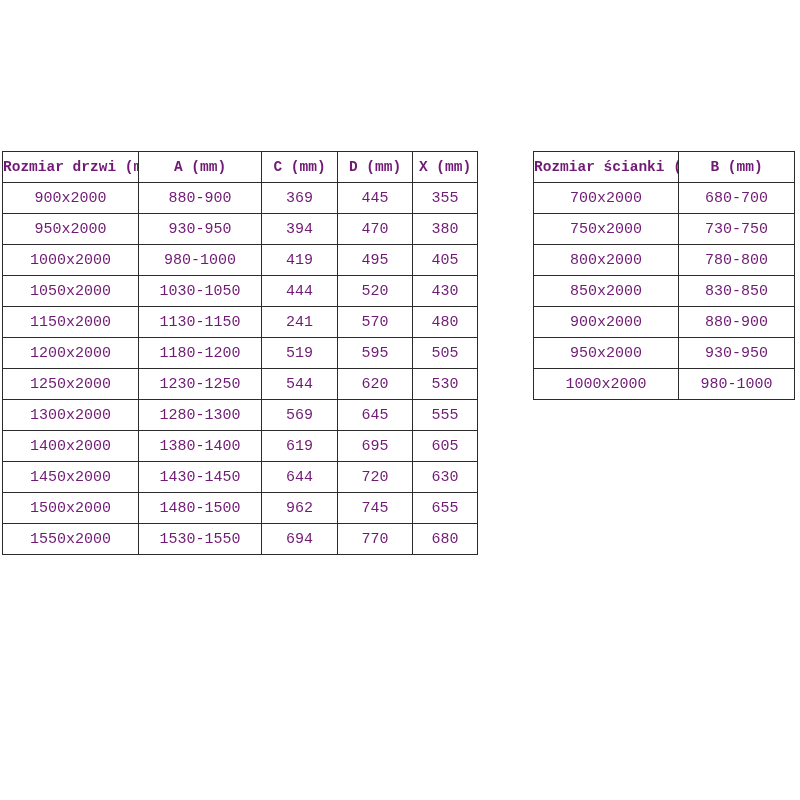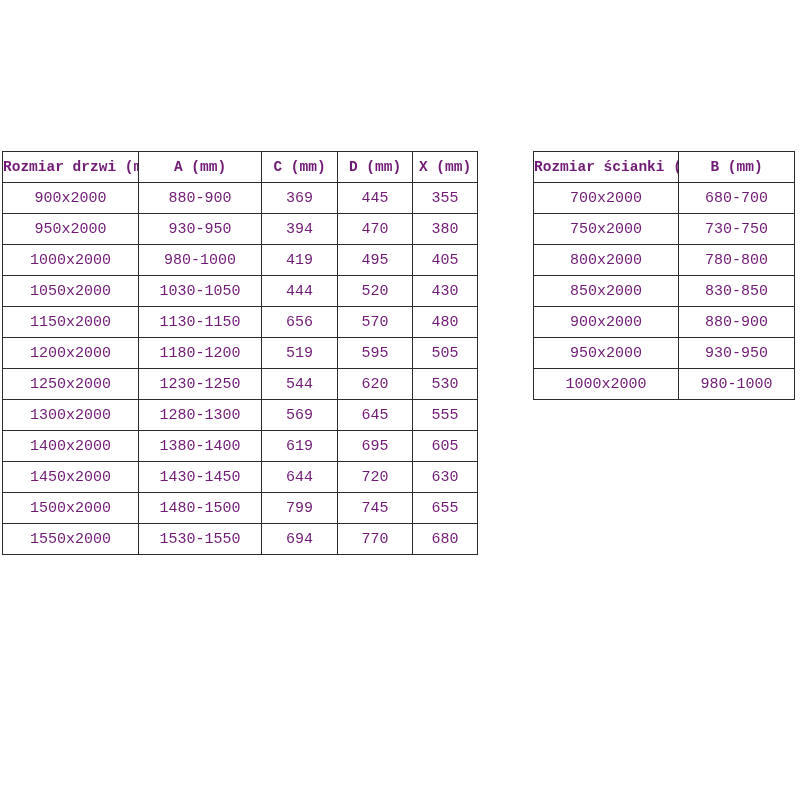--- a/index.html
+++ b/index.html
@@ -94,21 +94,21 @@
         <tr>
           <td>1050x2000</td>
           <td>1030-1050</td>
           <td>444</td>
           <td>520</td>
           <td>430</td>
         </tr>
         <tr>
           <td>1150x2000</td>
           <td>1130-1150</td>
-          <td>656</td>
+          <td>241</td>
           <td>570</td>
           <td>480</td>
         </tr>
         <tr>
           <td>1200x2000</td>
           <td>1180-1200</td>
           <td>519</td>
           <td>595</td>
           <td>505</td>
         </tr>
@@ -136,21 +136,21 @@
         <tr>
           <td>1450x2000</td>
           <td>1430-1450</td>
           <td>644</td>
           <td>720</td>
           <td>630</td>
         </tr>
         <tr>
           <td>1500x2000</td>
           <td>1480-1500</td>
-          <td>799</td>
+          <td>962</td>
           <td>745</td>
           <td>655</td>
         </tr>
         <tr>
           <td>1550x2000</td>
           <td>1530-1550</td>
           <td>694</td>
           <td>770</td>
           <td>680</td>
         </tr>

